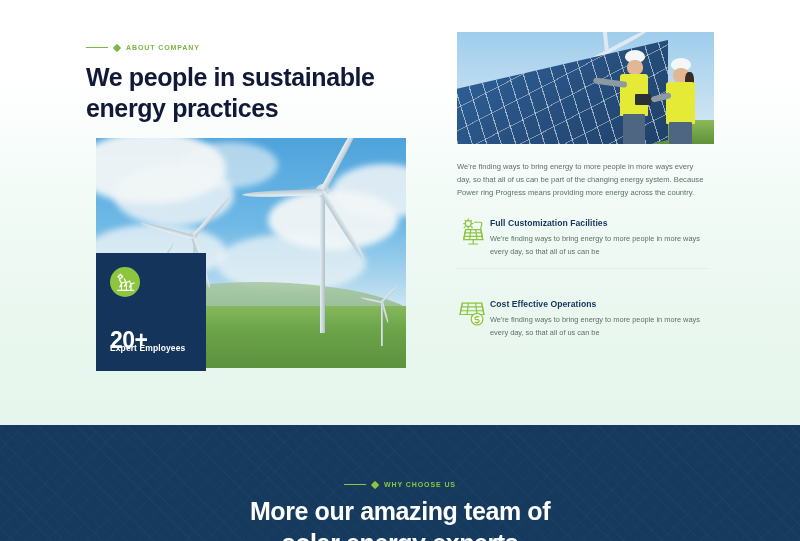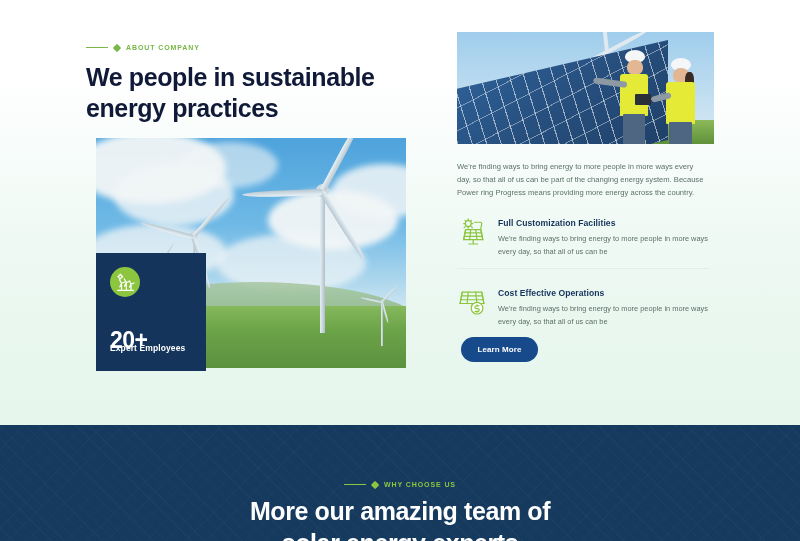--- a/index.html
+++ b/index.html
@@ -112,23 +112,23 @@
   .w-legs  { position:absolute; background:#4f6683; border-radius:1px; }
   .w-hair  { position:absolute; background:#3a2a21; border-radius:50% 50% 40% 40%; }
 
   .desc-text {
     position:absolute; left:457px; top:160px; width:252px;
     font-size:7.6px; line-height:1.73; color:#5d6f6a;
   }
 
   .feature-list { position:absolute; left:457px; top:214px; width:252px; }
   .feature {
-    display:flex; gap:11px; align-items:flex-start; padding:3px 0 10px 0;
-  }
-  .feature + .feature { border-top:1px solid #dfeee6; padding-top:18px; }
+    display:flex; gap:3px; align-items:flex-start; padding:3px 0 10px 0;
+  }
+  .feature + .feature { border-top:1px solid #dfeee6; padding-top:29px; }
   .feature-icon { flex:0 0 auto; width:30px; height:30px; }
   .feature-body { flex:1 1 auto; padding-top:1px; }
   .feature-title {
     font-size:8.6px; font-weight:700; color:#15345c; margin-bottom:5px; letter-spacing:.05px;
   }
   .feature-desc { font-size:7.4px; line-height:1.72; color:#5d6f6a; }
 
   .learn-more {
     position:absolute; left:461px; top:337px; width:77px; height:25px;
     background:#164a8a; color:#ffffff; border:none; border-radius:13px;
@@ -306,21 +306,20 @@
         </svg>
       </div>
       <div class="feature-body">
         <div class="feature-title">Cost Effective Operations</div>
         <div class="feature-desc">We're finding ways to bring energy to more people in more ways every day, so that all of us can be</div>
       </div>
     </div>
 
   </div>
 
-  <button class="learn-more">Learn More</button>
 
 </section>
 
 <section class="why-section">
   <div class="eyebrow why-eyebrow">
     <span class="rule"></span>
     <span class="diamond"></span>
     <span class="etext">WHY CHOOSE US</span>
   </div>
   <h2 class="why-title">

